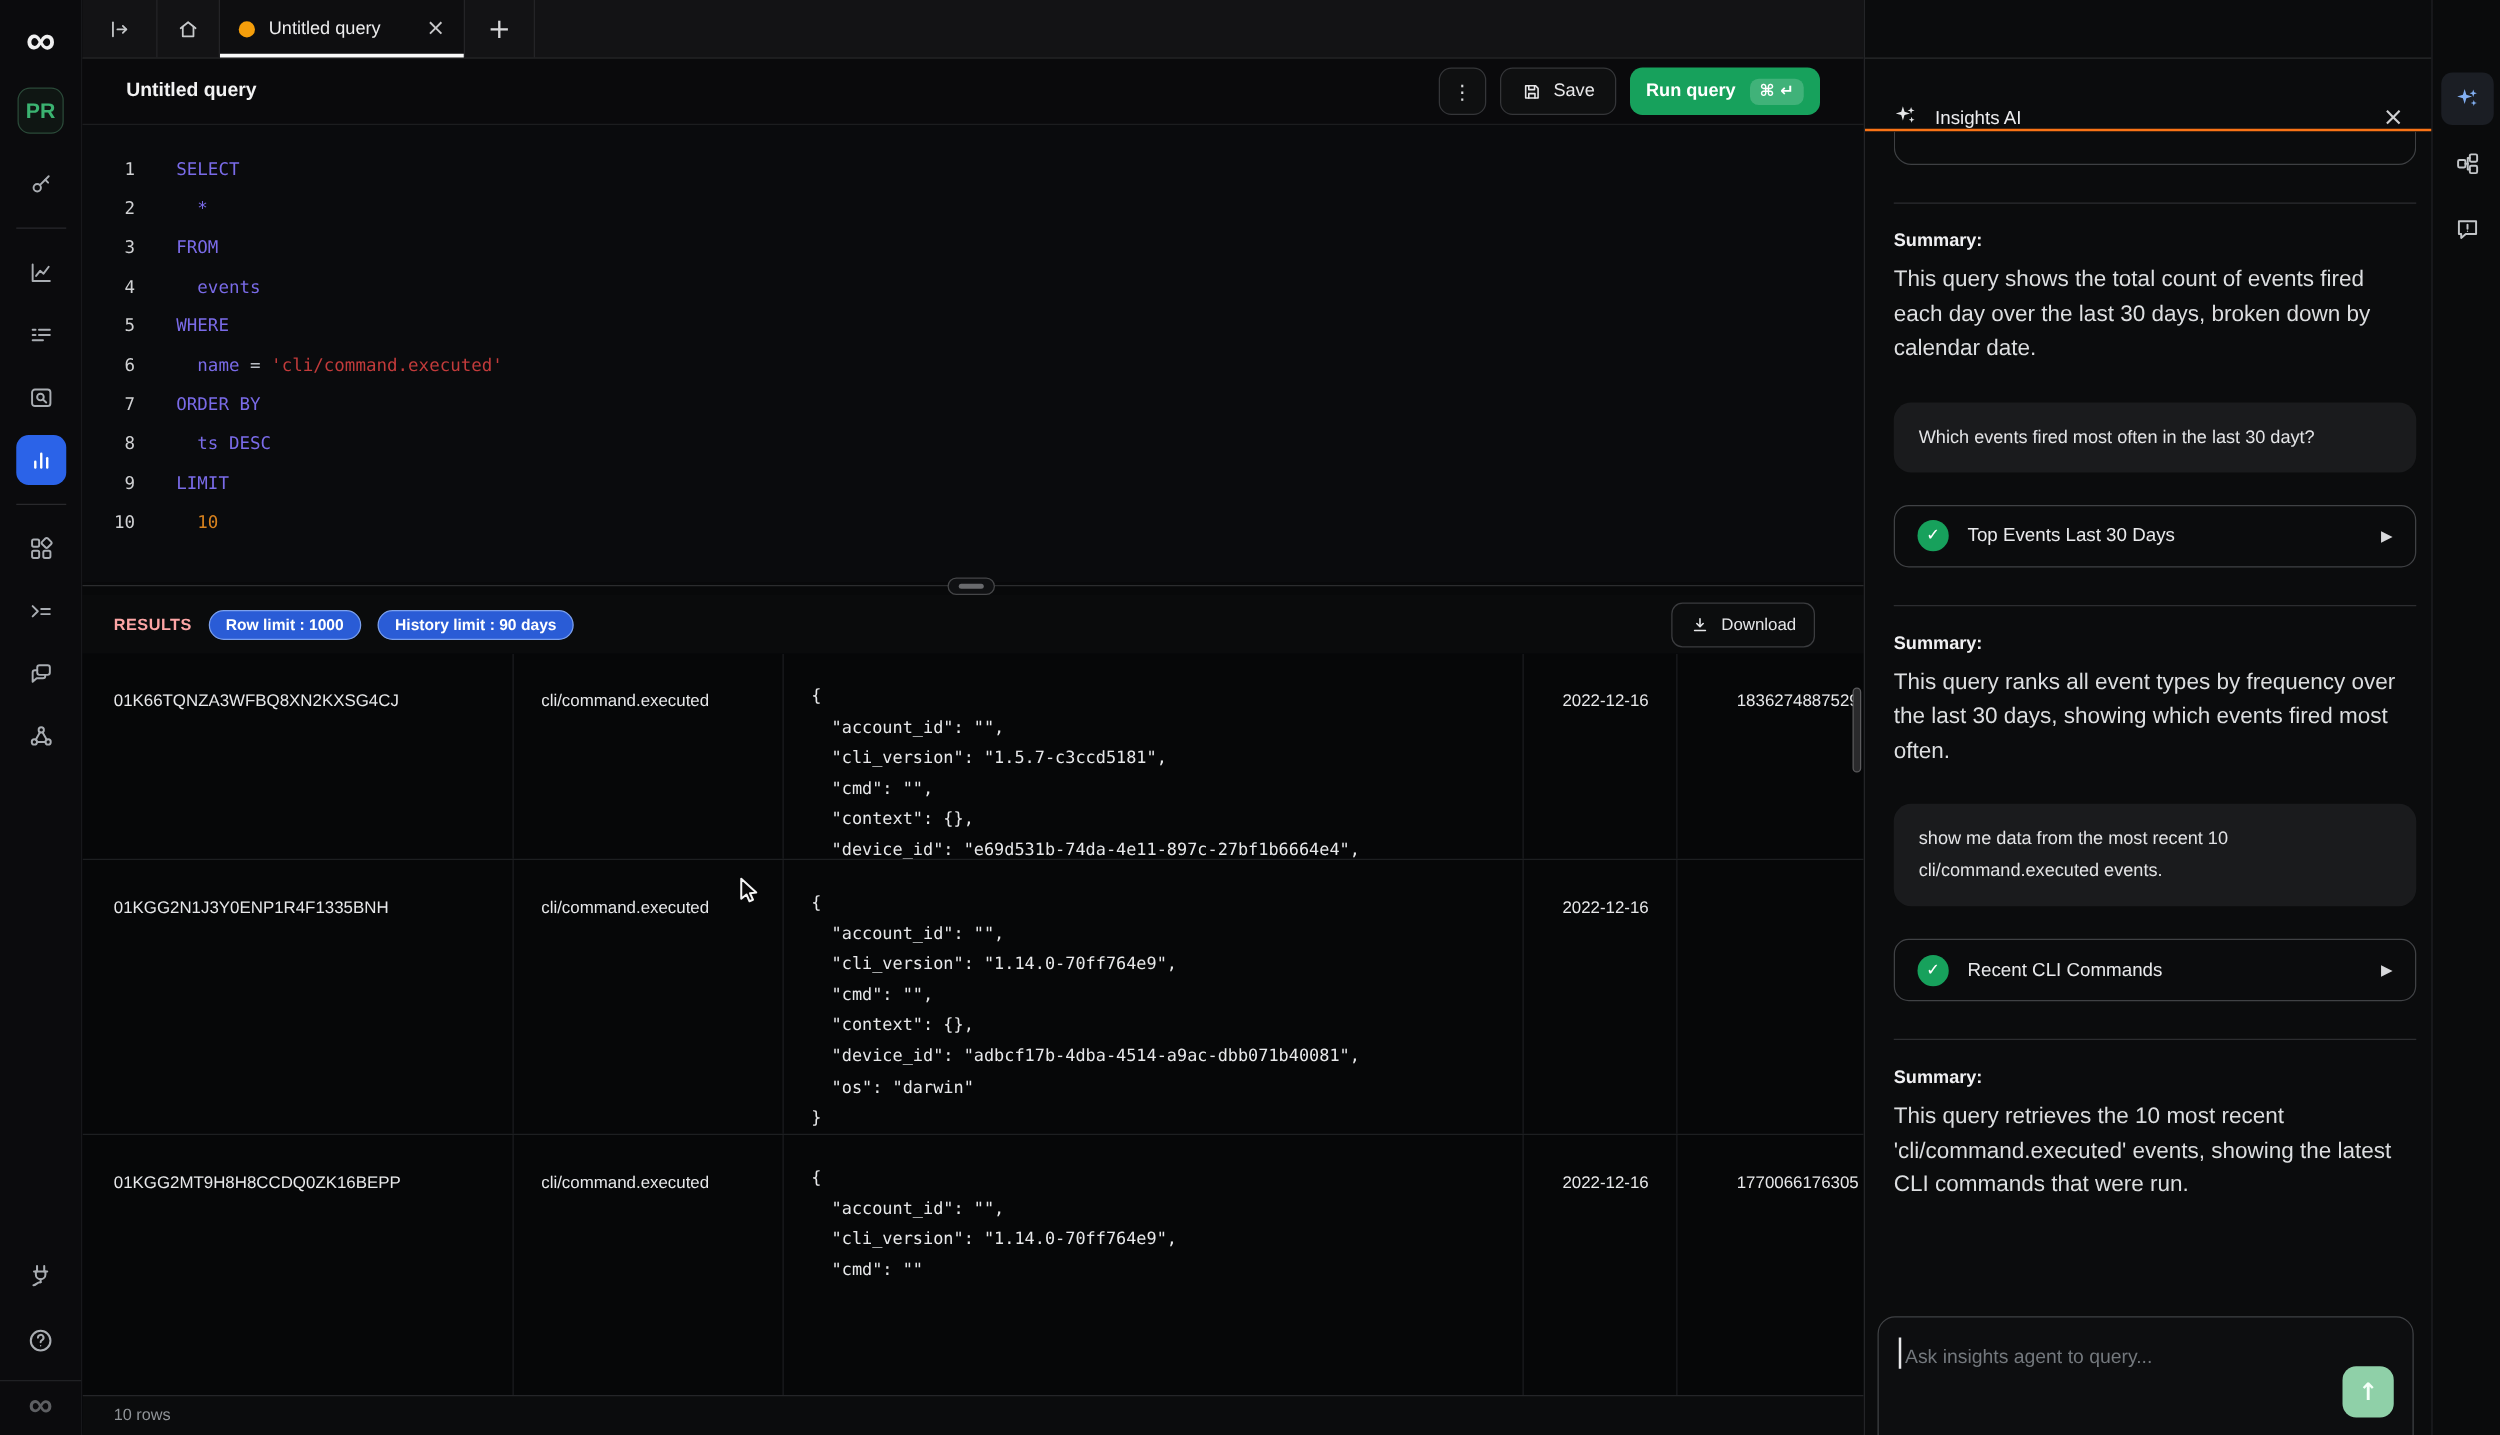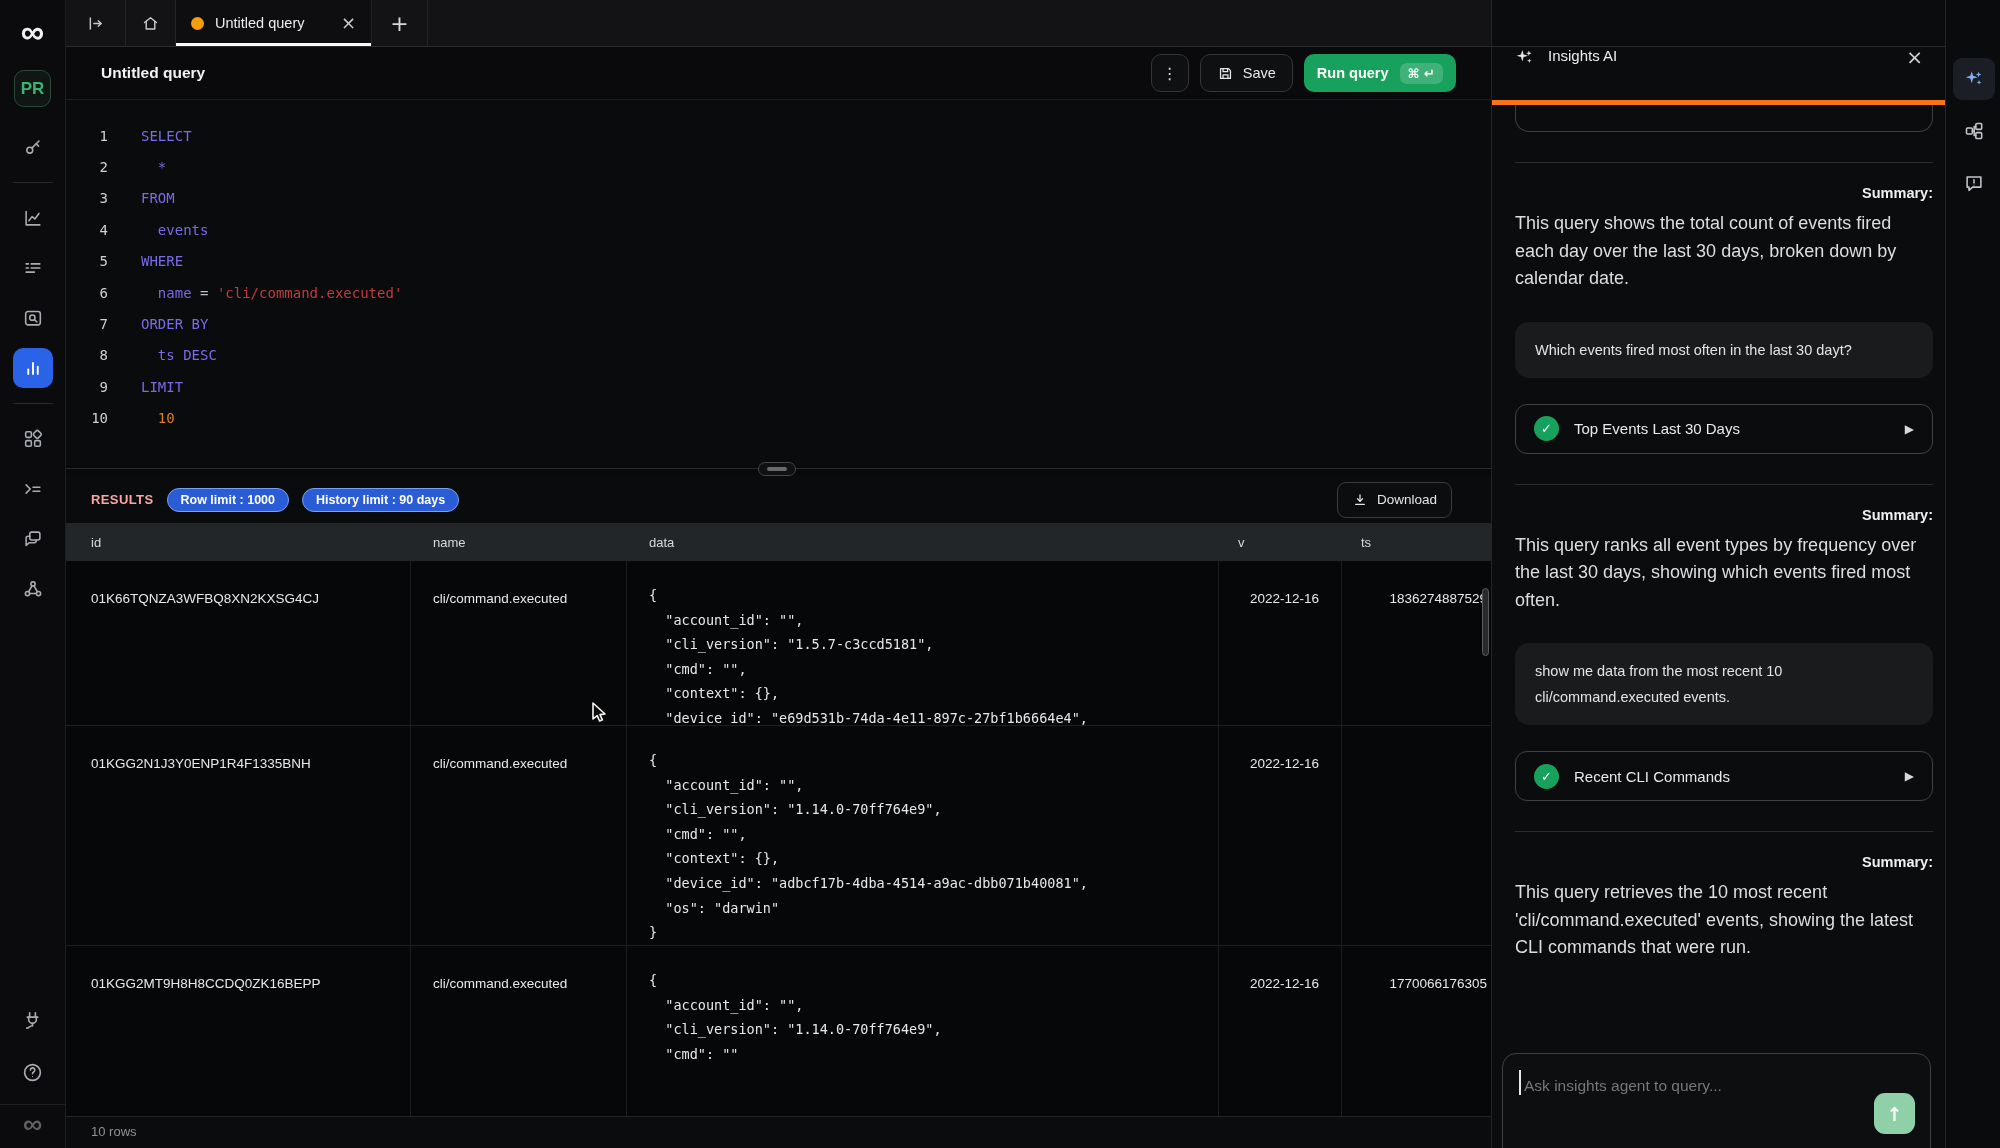--- a/index.html
+++ b/index.html
@@ -87,28 +87,28 @@
   .td.c3{text-align:right;padding-right:22px;padding-left:0;}
   .td.c4{text-align:right;padding-right:4px;padding-left:0;border-right:none;white-space:nowrap;}
   .td pre{margin:0;font-family:"DejaVu Sans Mono",monospace;font-size:13.5px;line-height:24.6px;color:#e7e8ea;}
   .vthumb{position:absolute;right:2px;top:27px;width:7px;height:68px;border:1px solid #5b5b5d;border-radius:4px;background:#2a2a2c;}
   .tfooter{position:absolute;left:0;right:0;bottom:0;height:32px;background:#0b0c0d;border-top:1px solid #242528;
            padding:7px 0 0 25px;font-size:13px;color:#8f9397;}
 
   
   .insights{flex:0 0 454px;background:#0b0c0d;border-left:1px solid #242528;display:flex;flex-direction:column;position:relative;}
   .itop{height:47px;flex:0 0 47px;border-bottom:1px solid #2a2b2d;}
-  .ihead{height:58px;flex:0 0 58px;display:flex;align-items:flex-start;gap:13px;padding:0 22px;border-bottom:5px solid #f97316;}
+  .ihead{height:58px;flex:0 0 58px;display:flex;align-items:flex-end;gap:13px;padding:0 22px;border-bottom:2px solid #f97316;}
   .ihead .icon svg{width:21px;height:21px;}
   .ihead-title{font-size:15px;color:#ededef;}
   .ihead-close{margin-left:auto;font-size:20px;color:#d0d1d3;line-height:1;}
   .ibody{flex:1;padding:0 12px 0 23px;overflow:hidden;}
   .ai-card-stub{height:27px;border:1px solid #3e4043;border-top:none;border-radius:0 0 14px 14px;}
   .ai-div{height:1px;background:#2c2d30;margin-top:30px;}
-  .ai-sum-label{margin-top:22px;font-size:14.5px;font-weight:700;color:#f0f0f2;text-align:right;}
+  .ai-sum-label{margin-top:22px;font-size:14.5px;font-weight:700;color:#f0f0f2;}
   .ai-sum-text{margin-top:9px;font-size:18px;line-height:27.5px;color:#dcdee0;max-width:415px;}
   .ai-bubble{margin-top:29px;background:#1a1b1d;border-radius:14px;padding:15px 20px;font-size:14.5px;line-height:26px;color:#e3e4e6;}
   .ai-card{margin-top:26px;height:50px;border:1px solid #404245;border-radius:12px;display:flex;align-items:center;gap:15px;padding:0 18px;}
   .ai-check{width:25px;height:25px;flex:0 0 25px;border-radius:50%;background:#17A15C;color:#fff;font-size:13px;
             display:flex;align-items:center;justify-content:center;}
   .ai-card-label{font-size:15px;color:#e9eaec;}
   .ai-play{margin-left:auto;color:#d8d9db;font-size:12px;}
   .ai-input{position:absolute;left:10px;right:14px;top:1053px;height:112px;border:1px solid #3f4144;
             border-radius:14px;background:#0d0e10;padding:16px;}
   .ai-ph{display:flex;align-items:flex-end;font-size:15.5px;color:#73787d;}
@@ -356,27 +356,20 @@
           <svg viewBox="0 0 24 24" fill="none" stroke="currentColor" stroke-width="1.9" stroke-linecap="round" stroke-linejoin="round">
               <path d="M12 4.5v9"></path>
               <path d="M8.2 10.2 12 14l3.8-3.8"></path>
               <path d="M5.5 18.5h13"></path>
             </svg>
         </span>
         <span>Download</span>
       </div>
     </div>
 
-    <div class="thead" id="thead">
-        <div class="th c0">id</div>
-        <div class="th c1">name</div>
-        <div class="th c2">data</div>
-        <div class="th c3">v</div>
-        <div class="th c4">ts</div>
-      </div>
     <div class="tbody">
       <div id="tbody-rows">
           <div class="trow r0">
             <div class="td c0">01K66TQNZA3WFBQ8XN2KXSG4CJ</div>
             <div class="td c1">cli/command.executed</div>
             <div class="td c2">
               <pre>{
   "account_id": "",
   "cli_version": "1.5.7-c3ccd5181",
   "cmd": "",

